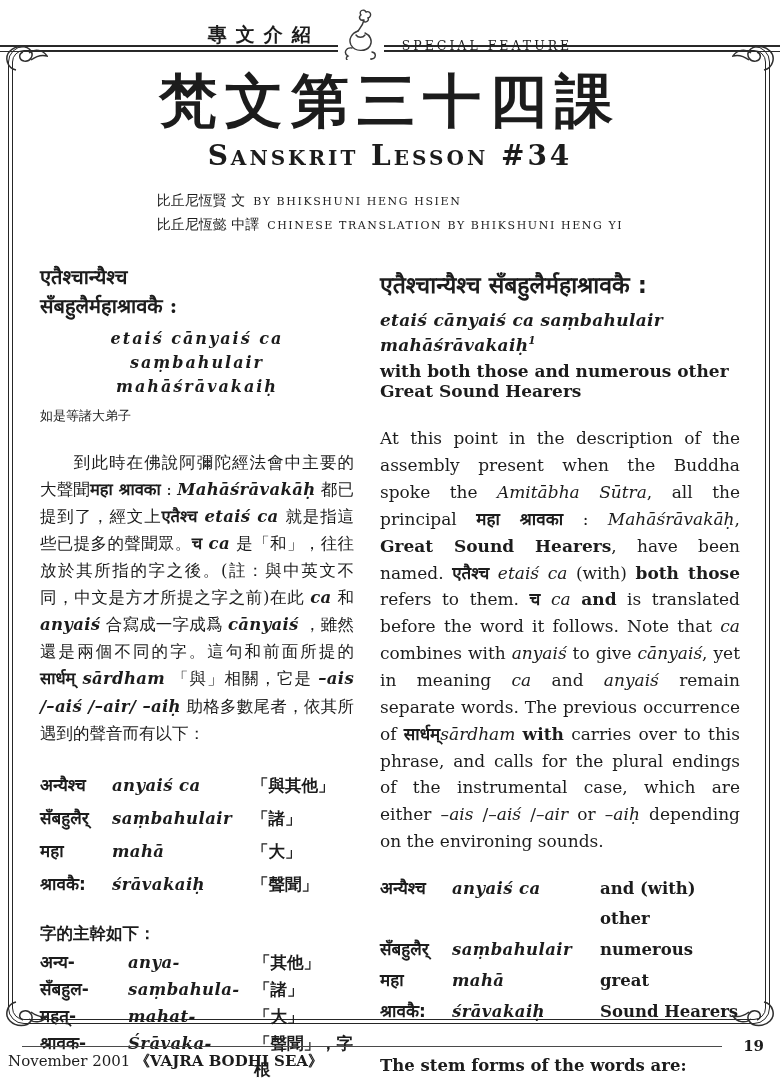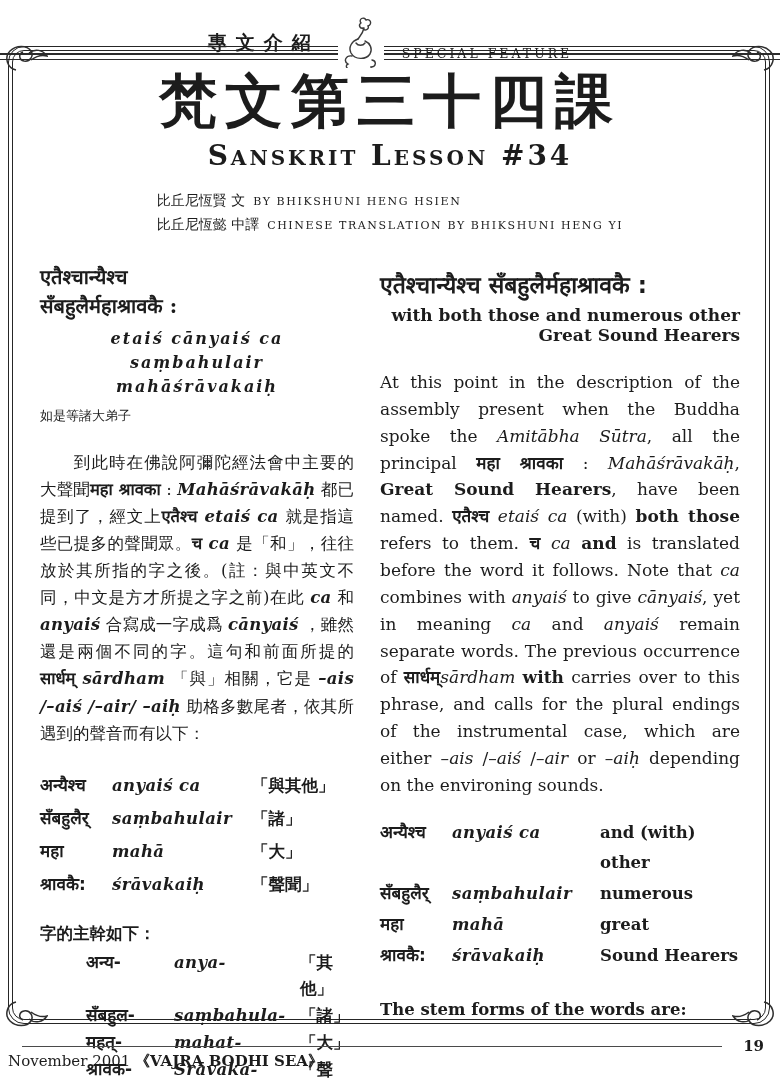--- a/index.html
+++ b/index.html
@@ -1,21 +1,21 @@
 <!DOCTYPE html>
 <html><head>
 <meta charset="utf-8">
 <style>
   html,body{margin:0;padding:0;width:780px;height:1079px;overflow:hidden;
     background:#ffffff;color:#1c1c1c;
     font-family:"DejaVu Serif","Liberation Serif",serif;}
   .page{position:relative;width:780px;height:1079px;}
 
   
-  .topband{position:absolute;left:0;top:16px;width:780px;height:52px;}
+  .topband{position:absolute;left:0;top:8px;width:780px;height:52px;}
   .hdr-rule{position:absolute;left:0;right:0;top:37px;height:4px;
     border-top:2px solid #2b2b2b;border-bottom:1px solid #2b2b2b;}
   .topband-inner{position:absolute;left:0;right:0;top:0;height:44px;
     display:flex;justify-content:center;align-items:flex-end;gap:18px;}
   .hdr-zh{font-weight:700;font-size:19px;letter-spacing:9px;line-height:1;
     padding-bottom:8px;}
   .hdr-en{font-size:12.5px;letter-spacing:3px;line-height:1;}
   .hdr-orn{position:relative;z-index:2;background:#fff;margin-bottom:-8px;}
   .hdr-orn path{stroke:#3a3a3a;stroke-width:1.4;fill:none;stroke-linecap:round;}
 
@@ -46,35 +46,35 @@
   .col-right{flex:1;padding-top:8px;}
 
   .dev{font-family:"DejaVu Sans","Liberation Sans",sans-serif;}
   .dev-h{font-size:20px;font-weight:700;line-height:1.45;}
   .dev-h1{font-size:23px;font-weight:700;line-height:1.3;}
   .translit{margin-top:6px;font-style:italic;font-weight:700;font-size:16px;
     letter-spacing:2px;line-height:1.5;text-align:center;}
   .translit-r{margin-top:8px;font-style:italic;font-weight:700;font-size:17px;
     letter-spacing:0.3px;line-height:1.4;}
   .gloss-zh{margin-top:8px;font-size:13px;}
-  .bold-gloss{margin-top:4px;font-weight:700;font-size:17px;text-align:right;}
+  .bold-gloss{margin-top:4px;font-weight:700;font-size:17px;}
 
   .para{margin:24px 0 0 0;font-size:16.5px;line-height:1.64;text-align:justify;}
   .para-indent{text-indent:2.05em;}
   .col-right .para{font-size:17px;line-height:1.58;}
 
   .vocab{margin-top:22px;}
   .vrow{display:flex;align-items:baseline;line-height:33px;}
   .vdev{font-family:"DejaVu Sans","Liberation Sans",sans-serif;font-weight:600;
     min-width:62px;margin-right:10px;font-size:17px;}
   .vtr{font-style:italic;font-weight:700;min-width:132px;margin-right:8px;
     font-size:16.5px;letter-spacing:0.4px;}
   .vgl{font-size:16.5px;font-weight:bold;}
   .vgl-b{font-weight:700;}
-  .stems .vrow{line-height:26px;margin-left:46px;}
+  .stems .vrow{line-height:26px;}
   .stems-intro{margin-top:20px;font-size:16.5px;line-height:1.6;font-weight:bold;}
 
   
   .seg-r{}
   .seg-i{font-style:italic;}
   .seg-b{font-weight:700;}
   .seg-bi{font-weight:700;font-style:italic;letter-spacing:0.3px;}
   .seg-d{font-family:"DejaVu Sans","Liberation Sans",sans-serif;font-weight:700;}
   .seg-sup{vertical-align:super;font-size:0.62em;font-style:italic;}
 
@@ -201,20 +201,21 @@
             <span class="vtr" style="min-width:118px">Śrāvaka-</span>
             <span class="vgl">「聲聞」，字根</span>
           </div>
 
         </div>
 
       </section>
 
       <section class="col-right">
         <div class="dev-h1 dev">एतैश्चान्यैश्च सँबहुलैर्महाश्रावकै :</div>
+        <div class="translit-r"><span class="seg-i">etaiś cānyaiś ca saṃbahulair mahāśrāvakaiḥ</span><span class="seg-sup">1</span></div>
         <div class="bold-gloss">with both those and numerous other Great Sound Hearers</div>
 
         <p class="para"><span class="seg-r">At this point in the description of the assembly present when the Buddha spoke the </span><span class="seg-i">Amitābha Sūtra</span><span class="seg-r">, all the principal </span><span class="seg-d">महा श्रावका</span><span class="seg-r"> : </span><span class="seg-i">Mahāśrāvakāḥ</span><span class="seg-r">, </span><span class="seg-b">Great Sound Hearers</span><span class="seg-r">, have been named. </span><span class="seg-d">एतैश्च</span><span class="seg-i"> etaiś ca</span><span class="seg-r"> (with) </span><span class="seg-b">both those</span><span class="seg-r"> refers to them. </span><span class="seg-d">च</span><span class="seg-i">  ca</span><span class="seg-r"> </span><span class="seg-b">and</span><span class="seg-r"> is translated before the word it follows. Note that </span><span class="seg-i">ca</span><span class="seg-r"> combines with </span><span class="seg-i">anyaiś</span><span class="seg-r"> to give </span><span class="seg-i">cānyaiś</span><span class="seg-r">, yet in meaning </span><span class="seg-i">ca</span><span class="seg-r"> and </span><span class="seg-i">anyaiś</span><span class="seg-r"> remain separate words. The previous occurrence of </span><span class="seg-d">सार्धम्</span><span class="seg-i">sārdham</span><span class="seg-r"> </span><span class="seg-b">with</span><span class="seg-r"> carries over to this phrase, and calls for the plural endings of the instrumental case, which are either –</span><span class="seg-i">ais</span><span class="seg-r"> /–</span><span class="seg-i">aiś</span><span class="seg-r"> /–</span><span class="seg-i">air</span><span class="seg-r">  or  –</span><span class="seg-i">aiḥ</span><span class="seg-r"> depending on the environing sounds.</span></p>
 
         <div class="vocab" style="margin-top:18px;">
           <div class="vrow" style="line-height:30px;">
             <span class="vdev">अन्यैश्च</span>
             <span class="vtr" style="min-width:140px">anyaiś ca</span>
             <span class="vgl vgl-b">and (with) other</span>
           </div>

